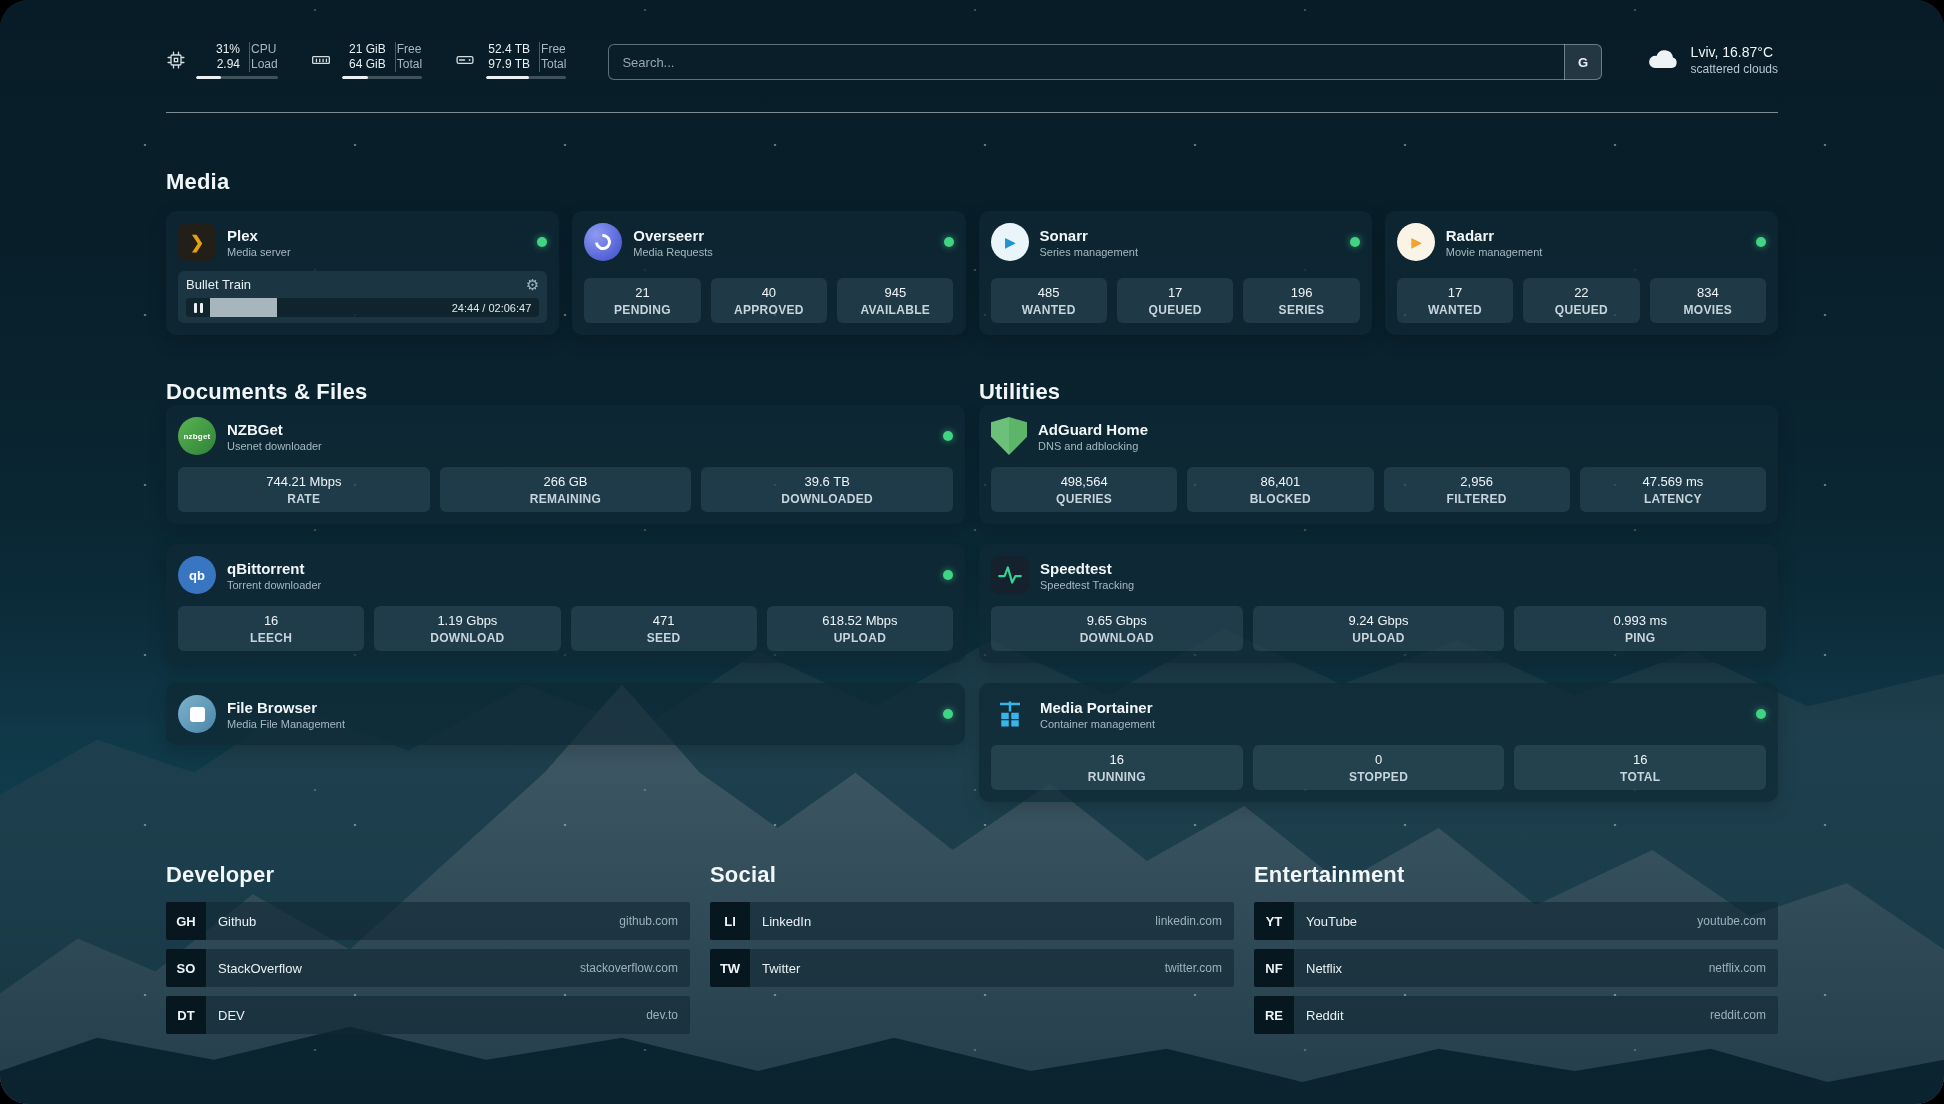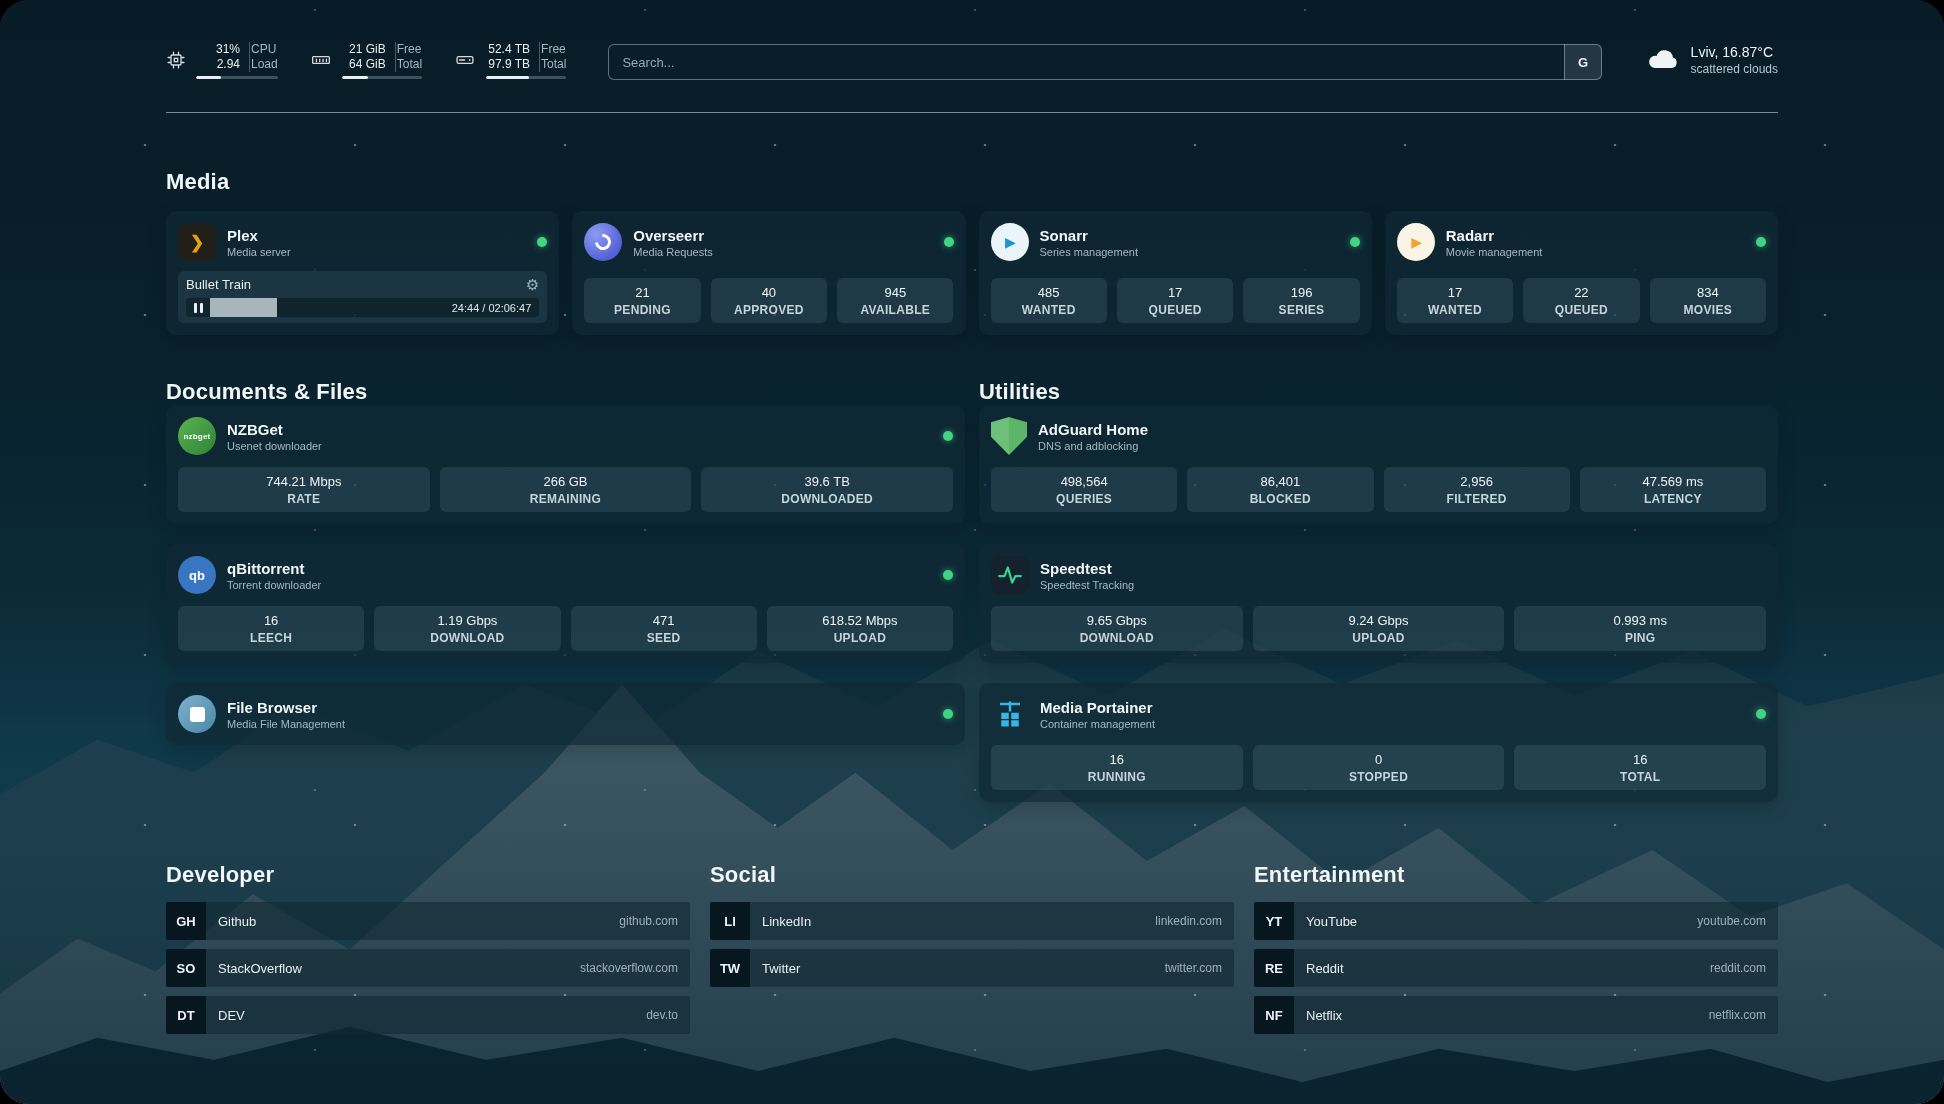--- a/index.html
+++ b/index.html
@@ -576,26 +576,26 @@
       </div>
 
       <div class="link-col">
         <h2 class="h-section">Entertainment</h2>
         <div class="bm-row">
           <span class="bm-abbr">YT</span>
           <span class="bm-name">YouTube</span>
           <span class="bm-url">youtube.com</span>
         </div>
         <div class="bm-row">
+          <span class="bm-abbr">NF</span>
+          <span class="bm-name">Netflix</span>
+          <span class="bm-url">netflix.com</span>
+        </div>
+        <div class="bm-row">
           <span class="bm-abbr">RE</span>
           <span class="bm-name">Reddit</span>
           <span class="bm-url">reddit.com</span>
         </div>
-        <div class="bm-row">
-          <span class="bm-abbr">NF</span>
-          <span class="bm-name">Netflix</span>
-          <span class="bm-url">netflix.com</span>
-        </div>
       </div>
     </section>
 
   </div>
 </div>
 
 </body></html>

